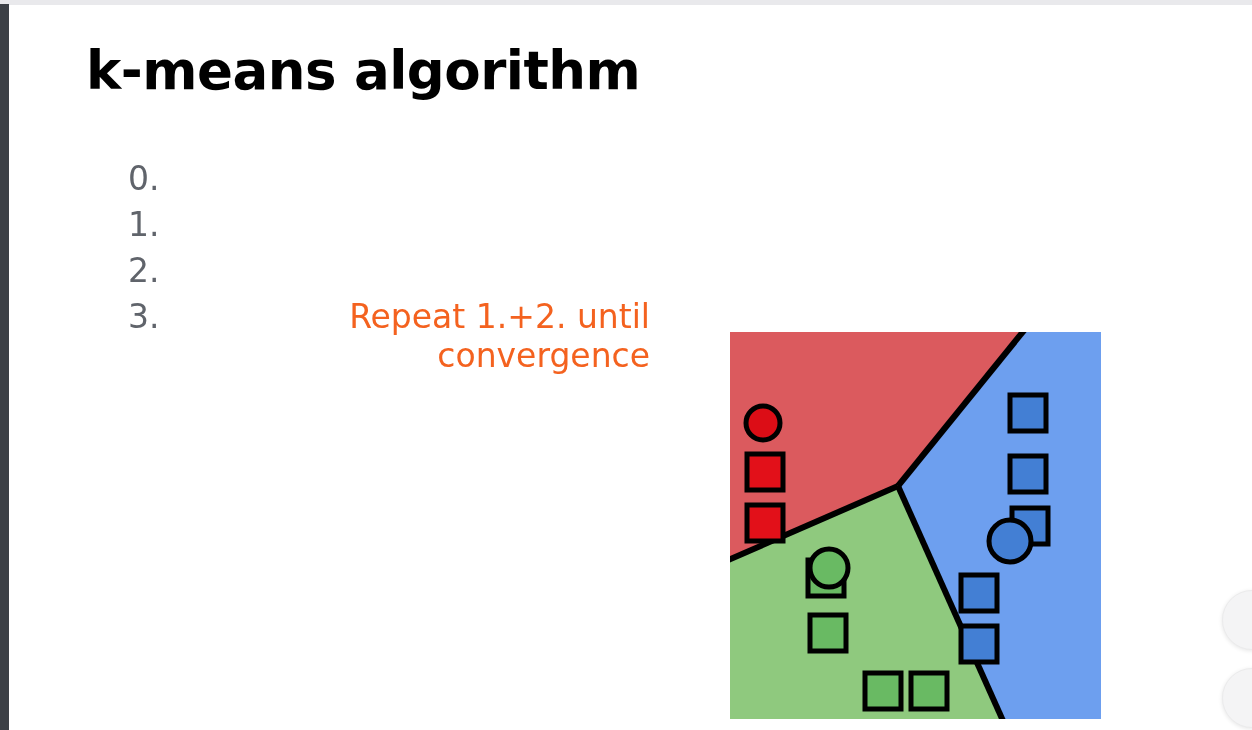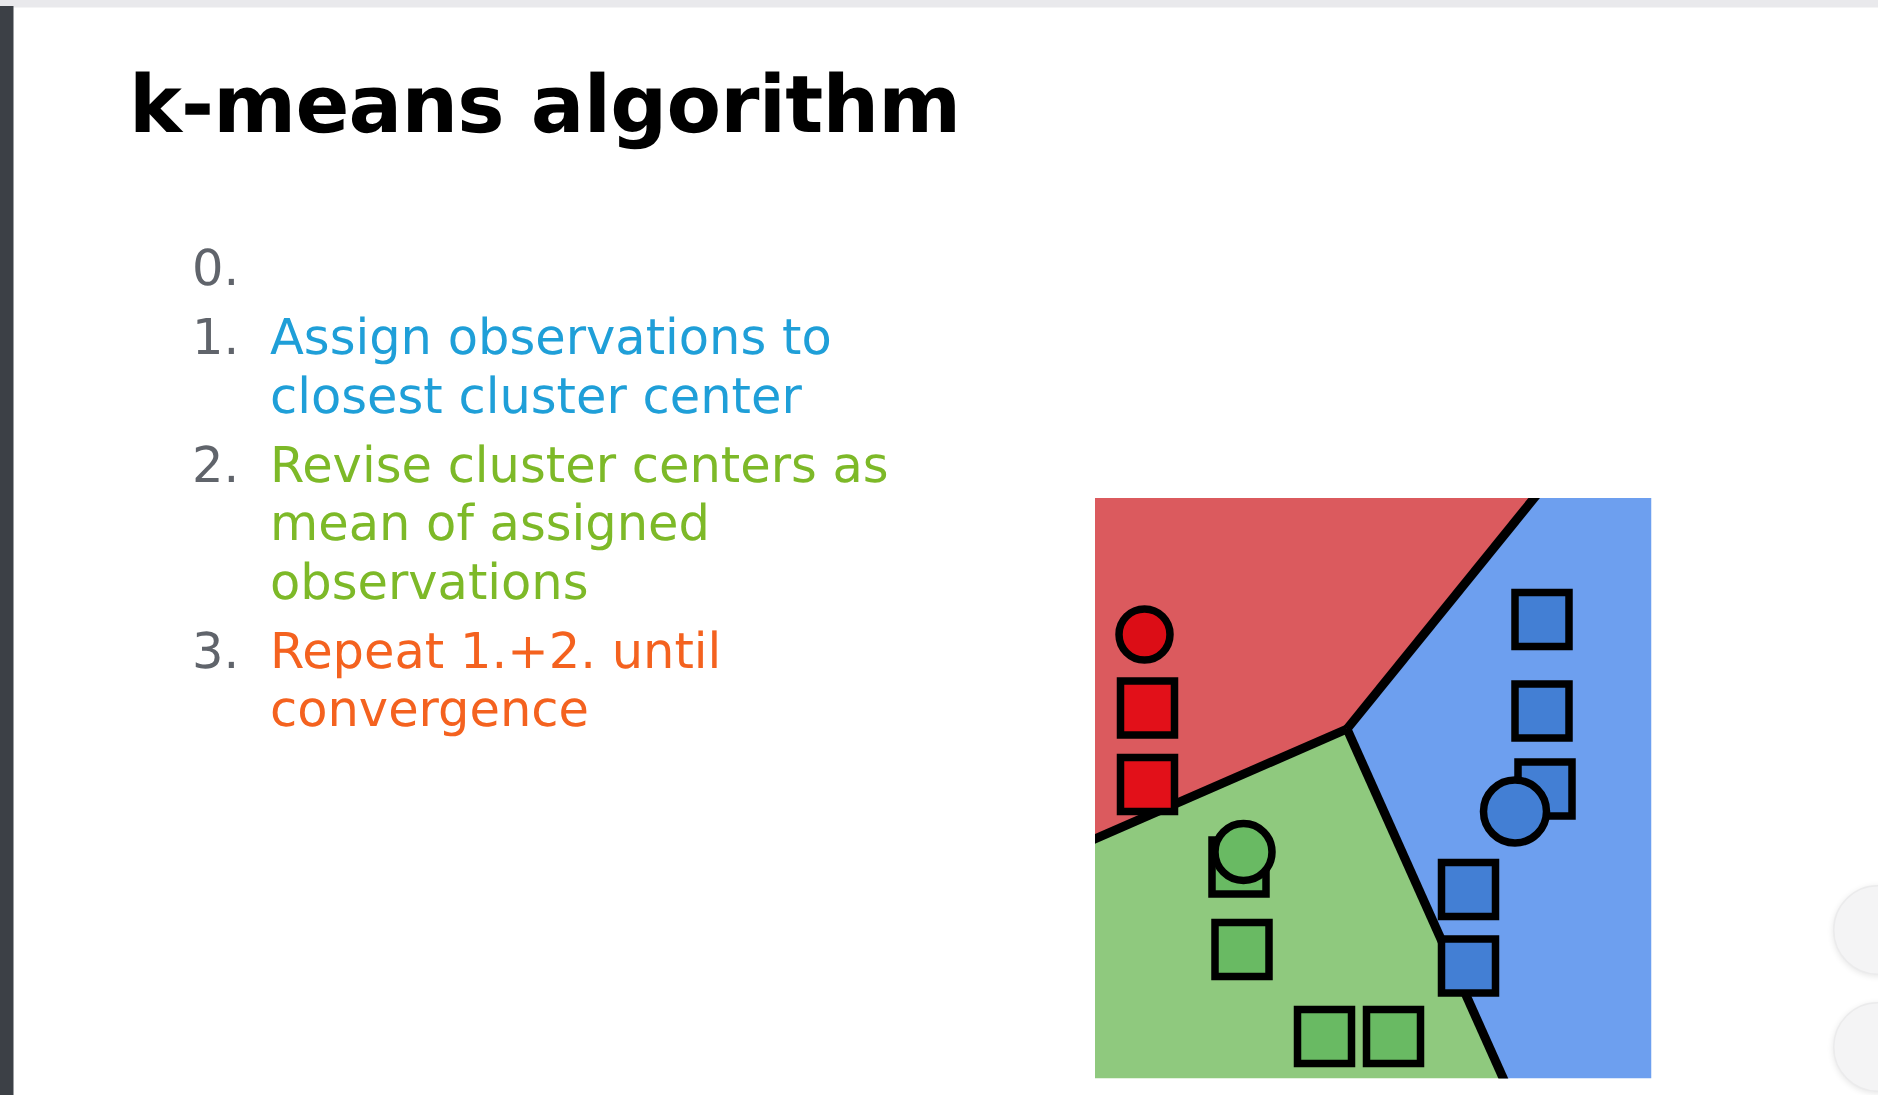--- a/index.html
+++ b/index.html
@@ -116,31 +116,29 @@
   <div id="title">k-means algorithm</div>
 
   <div id="steps">
 
     <div class="step">
       <div class="step-num" style="color: rgb(96, 100, 107);">0.</div>
     </div>
 
     <div class="step">
       <div class="step-num" style="color: rgb(96, 100, 107);">1.</div>
-      <div class="step-text" style="color: rgb(31, 159, 216);">Assign observations to closest cluster center</div>
     </div>
 
     <div class="step">
       <div class="step-num" style="color: rgb(96, 100, 107);">2.</div>
-      <div class="step-text" style="color: rgb(125, 185, 40);">Revise cluster centers as mean of assigned observations</div>
     </div>
 
     <div class="step">
       <div class="step-num" style="color: rgb(96, 100, 107);">3.</div>
-      <div class="step-text" style="color: rgb(244, 98, 31);">Repeat 1.+2. until convergence</div>
+      <div class="step-text" style="color: rgb(244, 98, 31); text-align: right;">Repeat 1.+2. until convergence</div>
     </div>
 
   </div>
 
   <div id="diagram">
     <svg id="diagram-svg" width="371" height="387" viewBox="0 0 371 387" xmlns="http://www.w3.org/2000/svg">
       <g id="regions-layer">
           <polygon points="0,0 296,0 170,154 0,227" fill="#db5a5e"></polygon>
           <polygon points="296,0 371,0 371,387 272,387 167,155" fill="#6d9fef"></polygon>
           <polygon points="0,228 168,155 272,387 0,387" fill="#8fc97e"></polygon>

